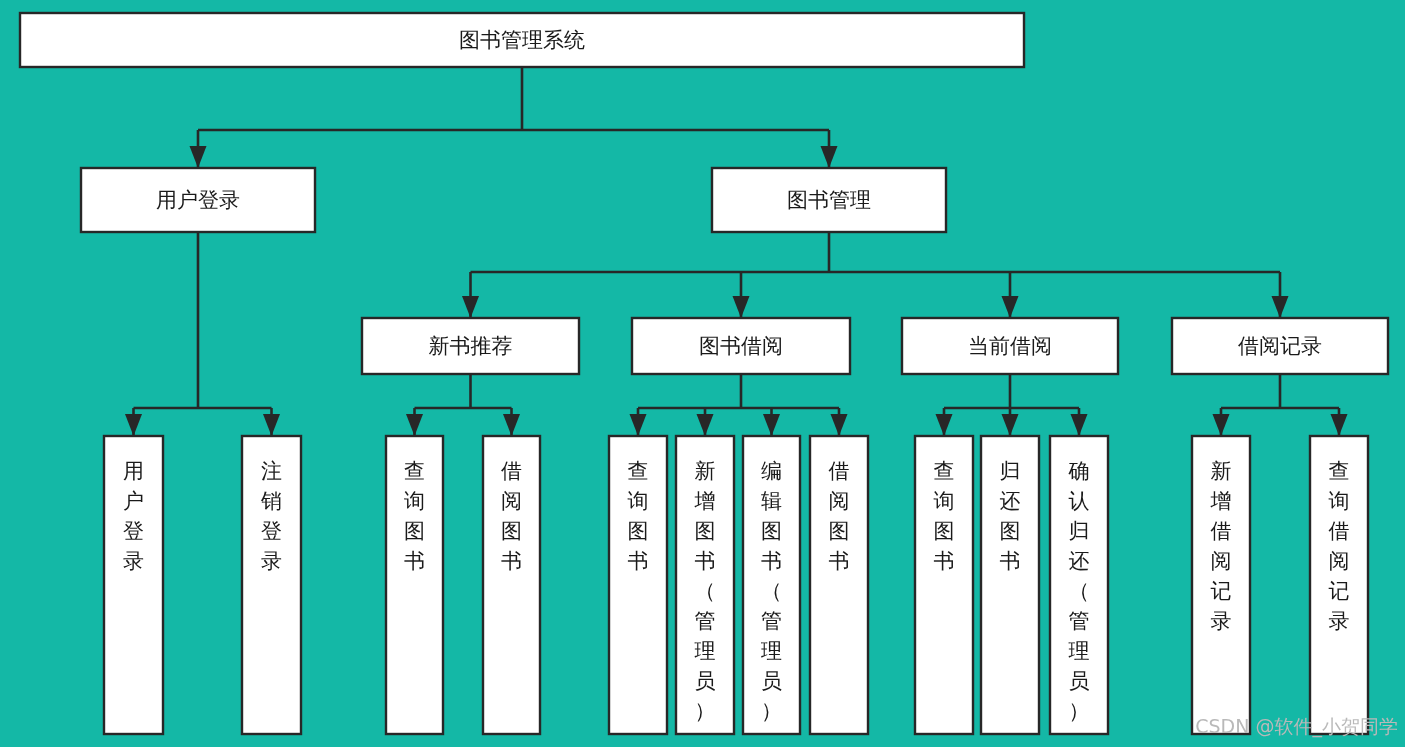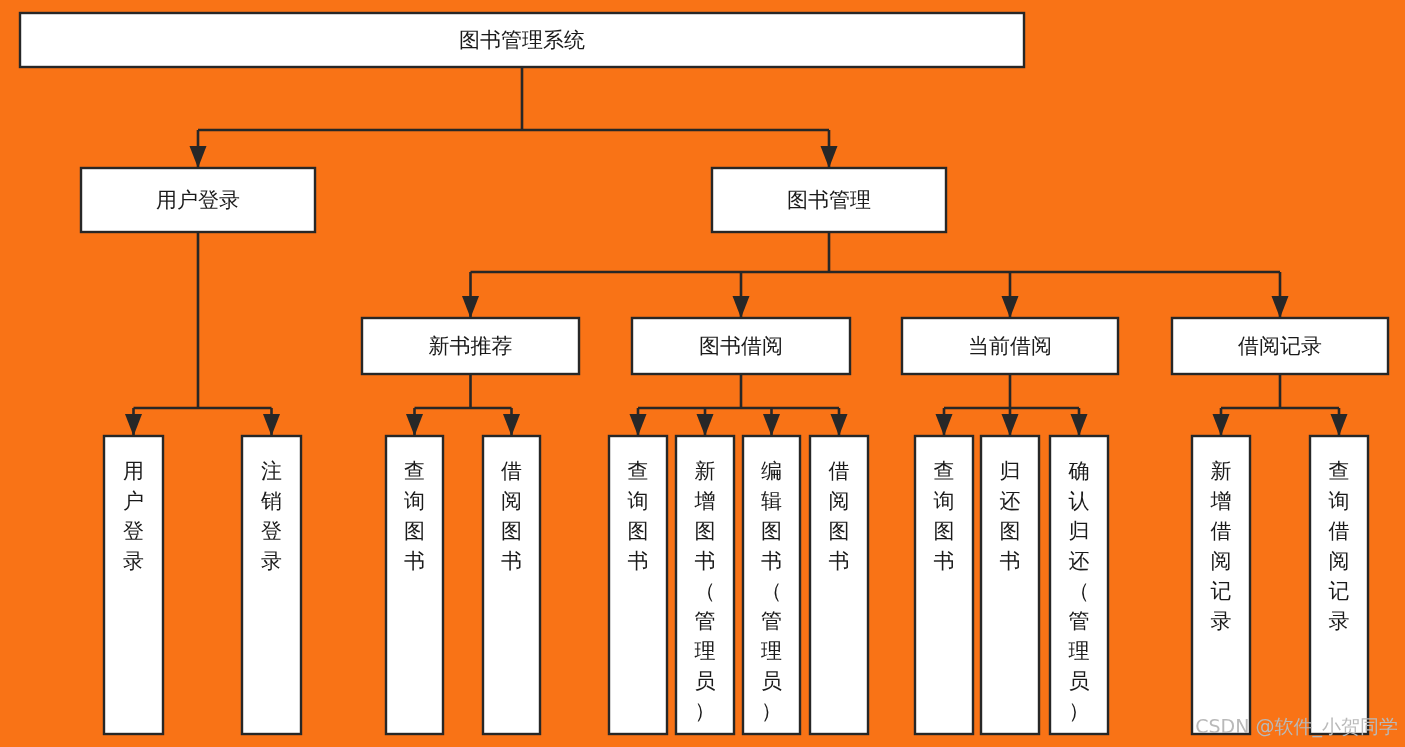--- a/index.html
+++ b/index.html
@@ -11,21 +11,21 @@
   body {
     width: 1405px;
     height: 747px;
     font-family: "DejaVu Sans", "Liberation Sans", sans-serif;
     overflow: hidden;
   }
   #diagram-root {
     position: relative;
     width: 1405px;
     height: 747px;
-    background: #f97316;
+    background: #14b8a6;
   }
   svg.diagram-canvas {
     position: absolute;
     left: 0;
     top: 0;
     width: 1405px;
     height: 747px;
     display: block;
   }
   .node-box {

